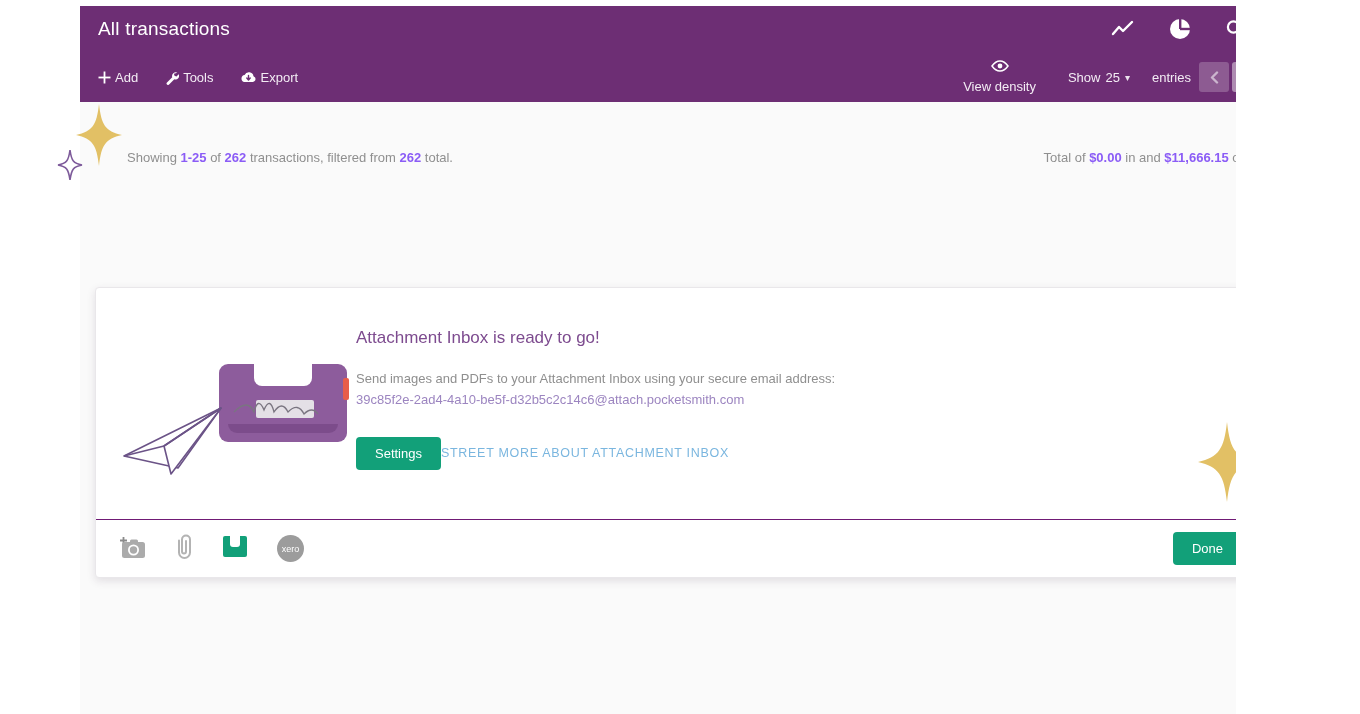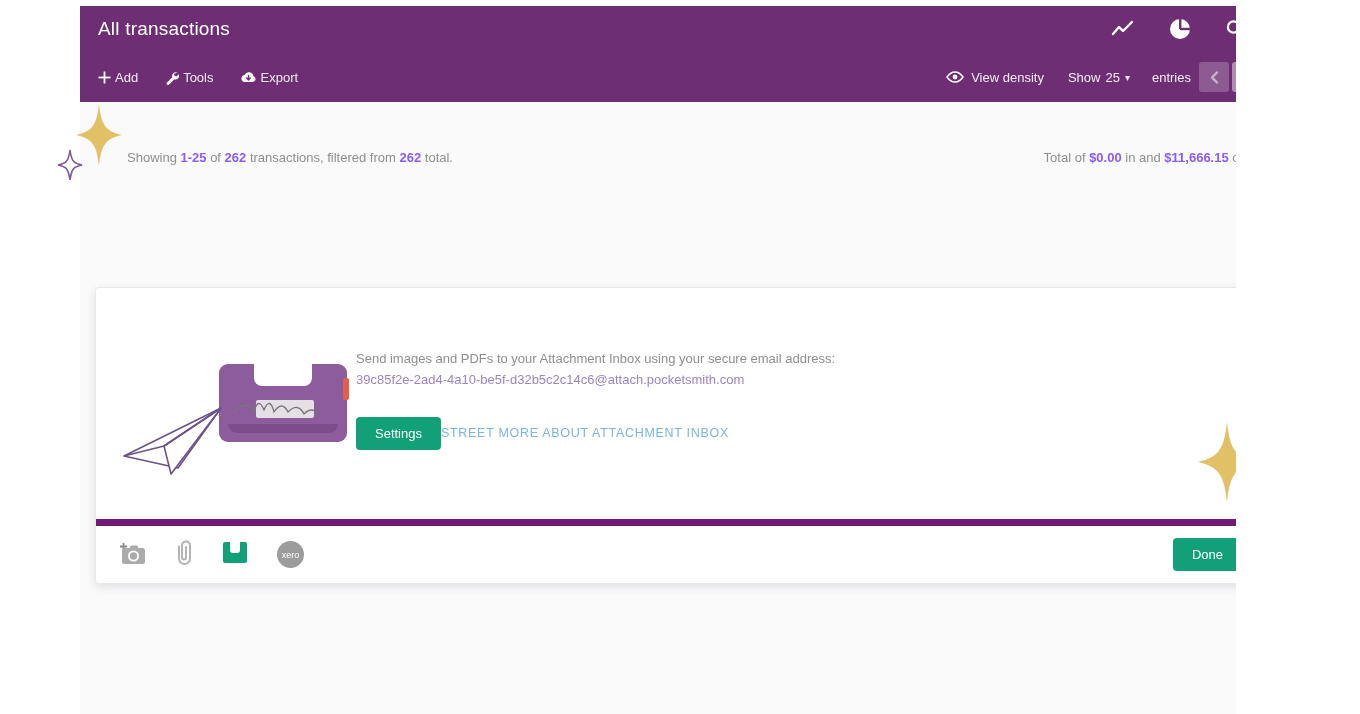--- a/index.html
+++ b/index.html
@@ -10,21 +10,21 @@
 
   
   .topbar { position: relative; margin-top: 6px; background: #6d2e74; color: #fff; }
   .topbar-row1 { height: 46px; display: flex; align-items: center; padding: 0 22px 0 18px; }
   .page-title { font-size: 19px; font-weight: normal; letter-spacing: 0.2px; }
   .topbar-icons { margin-left: auto; display: flex; align-items: center; gap: 34px; }
   .icon-btn { display: flex; align-items: center; gap: 3px; cursor: pointer; }
   .topbar-row2 { height: 50px; display: flex; align-items: center; padding: 0 18px; font-size: 13px; }
   .tool-btn { display: flex; align-items: center; gap: 4px; margin-right: 26px; cursor: pointer; color: #f3ecf4; }
   .right-tools { margin-left: auto; display: flex; align-items: center; gap: 8px; color: #f3ecf4; }
-  .vd { display: flex; align-items: center; gap: 7px; margin-right: 16px; }
+  .vd { display: flex; align-items: center; gap: 7px; margin-right: 24px; flex-direction: column; }
   .show-group { display: flex; align-items: center; gap: 5px; margin-right: 14px; }
   .caret { font-size: 10px; opacity: 0.95; }
   .page-btns { display: flex; gap: 3px; }
   .pg-btn { width: 30px; height: 30px; border-radius: 3px; display: flex; align-items: center; justify-content: center; cursor: pointer; }
   .pg-prev { background: rgba(255,255,255,0.22); }
   .pg-next { background: rgba(255,255,255,0.45); }
 
   
   .summary-row { display: flex; justify-content: space-between; padding: 48px 26px 26px 47px; font-size: 13px; color: #8f8f8f; position: relative; }
   .summary-row b { color: #8b5cf6; font-weight: bold; }
@@ -46,21 +46,21 @@
   .card { position: relative; margin: 0 15px; background: #fff; border: 1px solid #e9e7ea; border-radius: 4px; box-shadow: 0 3px 9px rgba(60,40,70,0.13); }
   .card-body { display: flex; padding: 40px 40px 34px 20px; }
   .illu { width: 240px; flex: 0 0 240px; padding-top: 18px; }
   .card-text { flex: 1; }
   .card-title { color: #7d4b8f; font-size: 17px; font-weight: normal; }
   .card-desc { margin-top: 20px; font-size: 13px; color: #8f8f8f; line-height: 1.65; }
   .card-email { font-size: 13px; color: #9c85c0; line-height: 1.65; }
   .card-actions { margin-top: 26px; display: flex; align-items: center; }
   .btn-green { background: #12a079; color: #fff; border: none; border-radius: 4px; padding: 9px 19px; font-size: 13px; font-family: inherit; cursor: pointer; }
   .learn-link { color: #7ab6df; font-size: 12.5px; letter-spacing: 0.7px; text-decoration: none; cursor: pointer; }
-  .card-footer { border-top: 7px solid #701a75; padding: 12px 22px; display: flex; align-items: center; gap: 30px; }
+  .card-footer { border-top: 1px solid #701a75; padding: 12px 22px; display: flex; align-items: center; gap: 30px; }
   .footer-icons { display: flex; align-items: center; gap: 30px; }
   .done-wrap { margin-left: auto; }
   .xero-badge { width: 27px; height: 27px; border-radius: 50%; background: #9c9c9c; color: #fff; font-size: 9px; display: flex; align-items: center; justify-content: center; cursor: pointer; }
 
   
   .tx-box { margin: 30px 15px 0; background: #fff; border: 1px solid #e5e3e6; border-radius: 3px; }
   .tx-row { height: 49px; font-size: 13px; cursor: pointer; }
   .tx-row + .tx-row { border-top: 1px solid #efeef0; }
   .tx-date { color: #9a9a9a; }
   .tx-merchant { color: #3e3e3e; font-weight: bold; letter-spacing: 0.1px; }
@@ -199,20 +199,21 @@
             <path d="M112 78 h110 a9 9 0 0 1-9 9 h-92 a9 9 0 0 1-9-9 z" fill="#6f3f7e" opacity="0.55"></path>
             <rect x="227" y="32" width="6" height="22" rx="2" fill="#e85d4a"></rect>
             <rect x="140" y="54" width="58" height="18" rx="2" fill="#e4e0e6"></rect>
             <path d="M118 66 q14 -14 20 0 q4 -16 10 -2 q6 -14 10 2 q8 -12 14 0 q10 -10 16 2 q8 -8 14 0" fill="none" stroke="#7a7580" stroke-width="1.3"></path>
             <path d="M8 110 L105 62 L62 122 Z" fill="#fff" stroke="#6b5387" stroke-width="1.6" stroke-linejoin="round"></path>
             <path d="M105 62 L55 128 L48 100 Z" fill="#fff" stroke="#6b5387" stroke-width="1.6" stroke-linejoin="round"></path>
             <path d="M105 62 L48 100 L8 110" fill="none" stroke="#6b5387" stroke-width="1.6" stroke-linejoin="round"></path>
           </svg>
         </div>
         <div class="card-text">
+          <div class="card-title">Attachment Inbox is ready to go!</div>
           <div class="card-desc">Send images and PDFs to your Attachment Inbox using your secure email address:</div>
           <div class="card-email">39c85f2e-2ad4-4a10-be5f-d32b5c2c14c6@attach.pocketsmith.com</div>
           <div class="card-actions">
             <button class="btn-green">Settings</button>
             <a class="learn-link">STREET MORE ABOUT ATTACHMENT INBOX</a>
           </div>
         </div>
       </div>
       <div class="card-footer">
         <div class="footer-icons">

